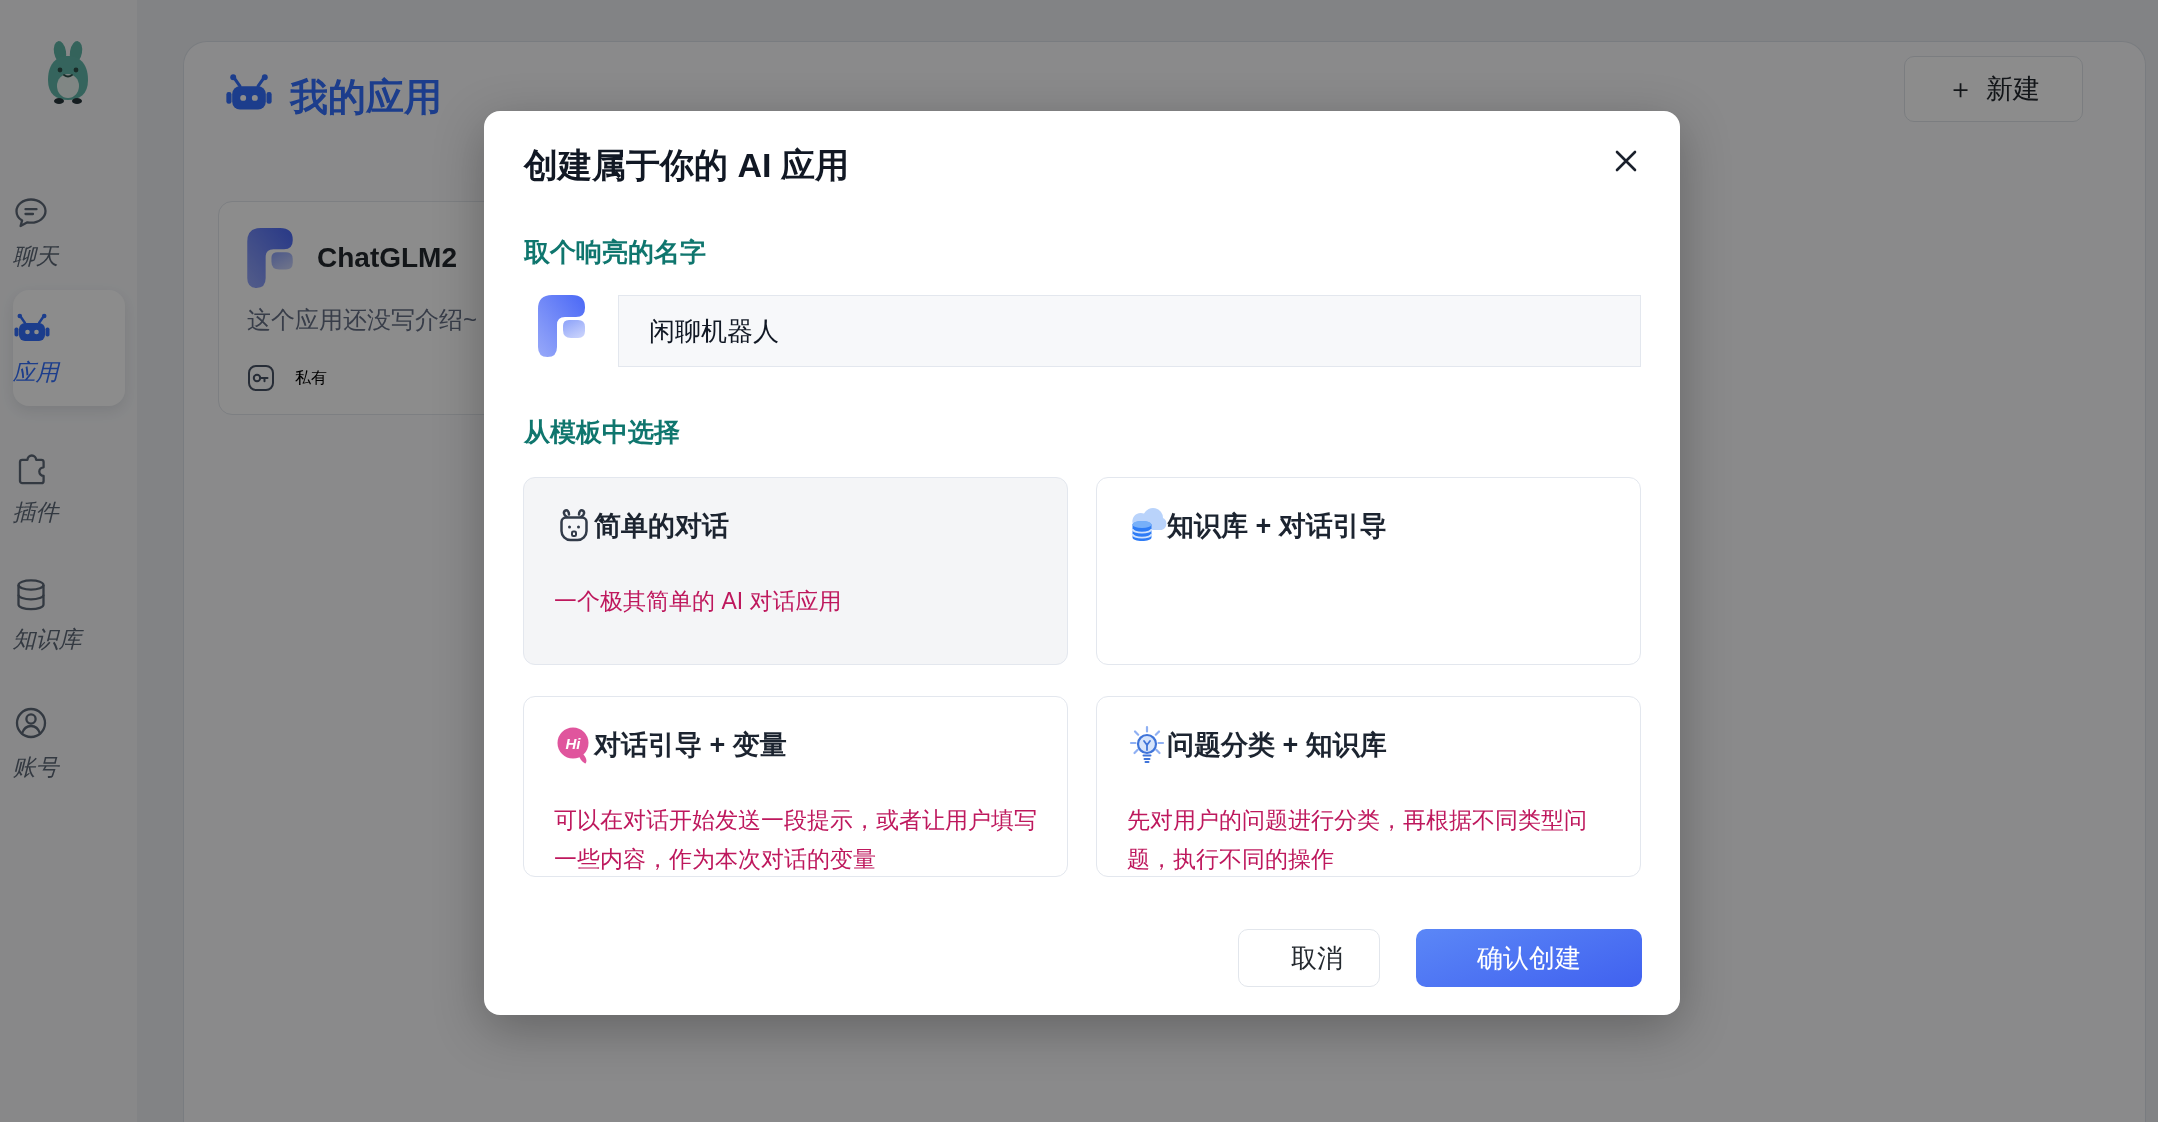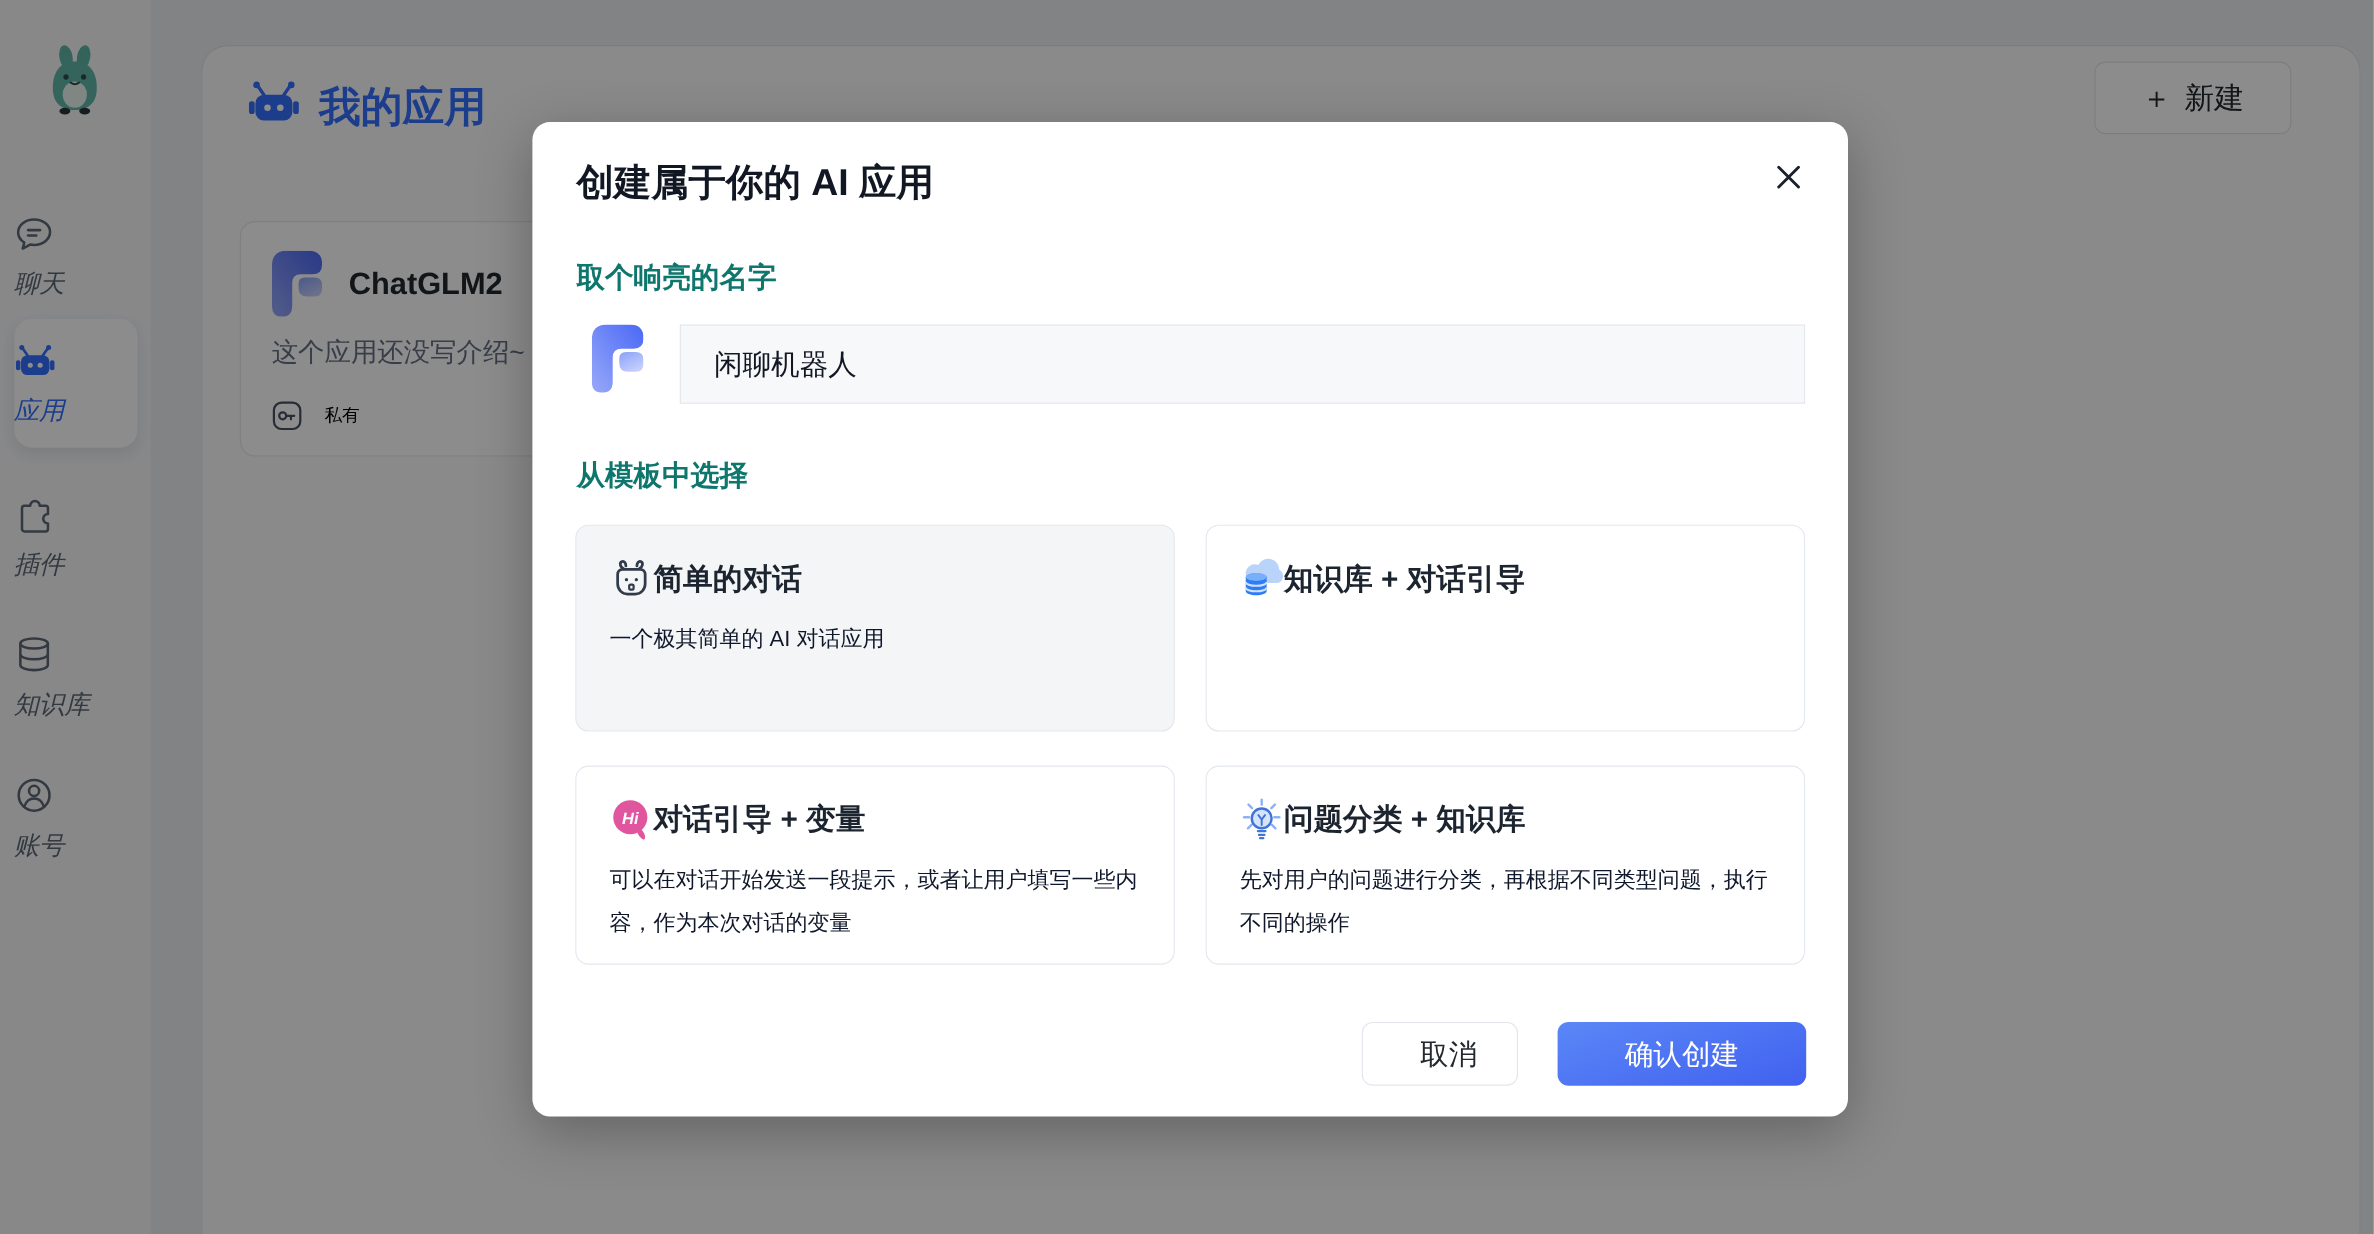--- a/index.html
+++ b/index.html
@@ -77,21 +77,21 @@
     display:grid; grid-template-columns:545px 545px; grid-column-gap:28px; grid-row-gap:31px;
   }
   .tpl-card{
     background:#fff; border:1.5px solid #e3e7ee; border-radius:12px;
     padding:28px 30px; cursor:pointer; height:188px;
   }
   .tpl-card.row2{ height:181px; }
   .tpl-card.selected{ background:#f4f5f7; }
   .tpl-head{ display:flex; align-items:center; }
   .tpl-title{ font-size:27px; font-weight:bold; color:#1c2430; }
-  .tpl-desc{ margin-top:16px; font-size:20px; color:#0f172a; line-height:39px; }
+  .tpl-desc{ margin-top:36px; font-size:23px; color:#be185d; line-height:39px; }
   .modal-footer{ position:absolute; right:38px; top:818px; display:flex; gap:36px; }
   .btn{ height:58px; border-radius:10px; display:flex; align-items:center; justify-content:center;
         font-size:26px; cursor:pointer; }
   .btn-cancel{ width:142px; background:#fff; border:1.5px solid #e2e6ec; color:#24292f;padding-left:16px; }
   .btn-confirm{ width:226px; border:none; color:#fff;
         background:linear-gradient(160deg,var(--confirm-a),var(--confirm-b)); }
   .icon{ display:inline-flex; align-items:center; justify-content:center; }
 </style>
 </head>
 <body>

